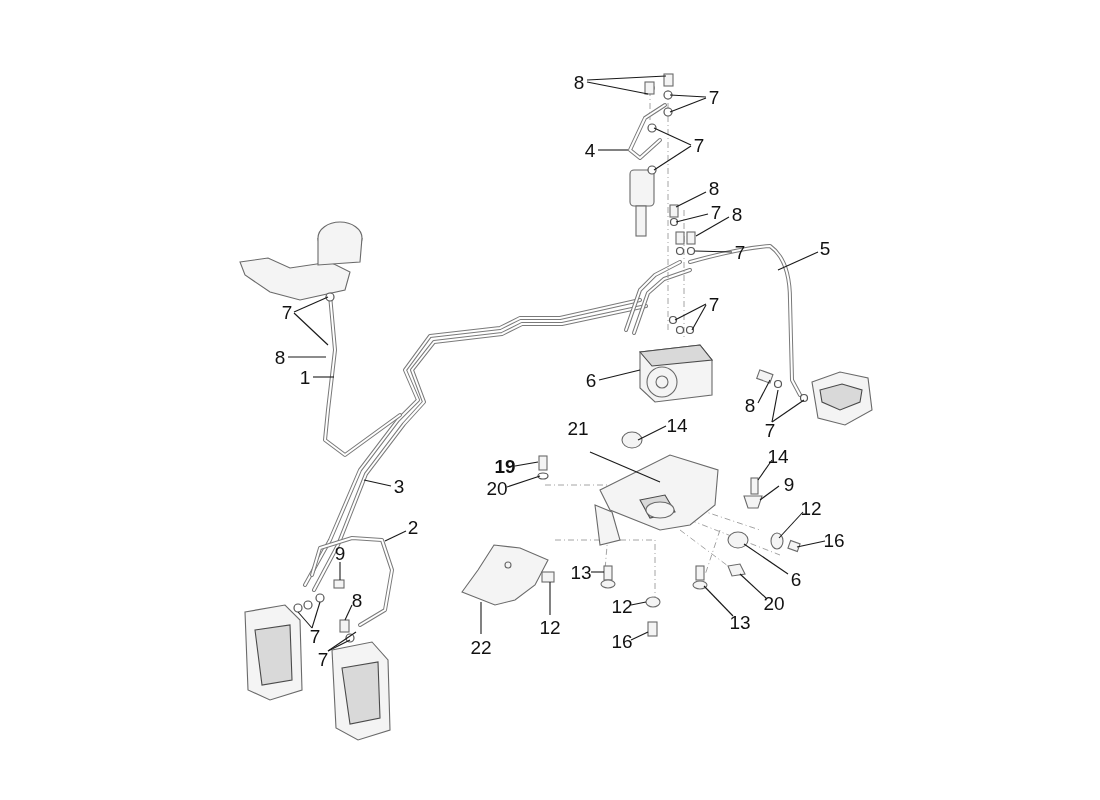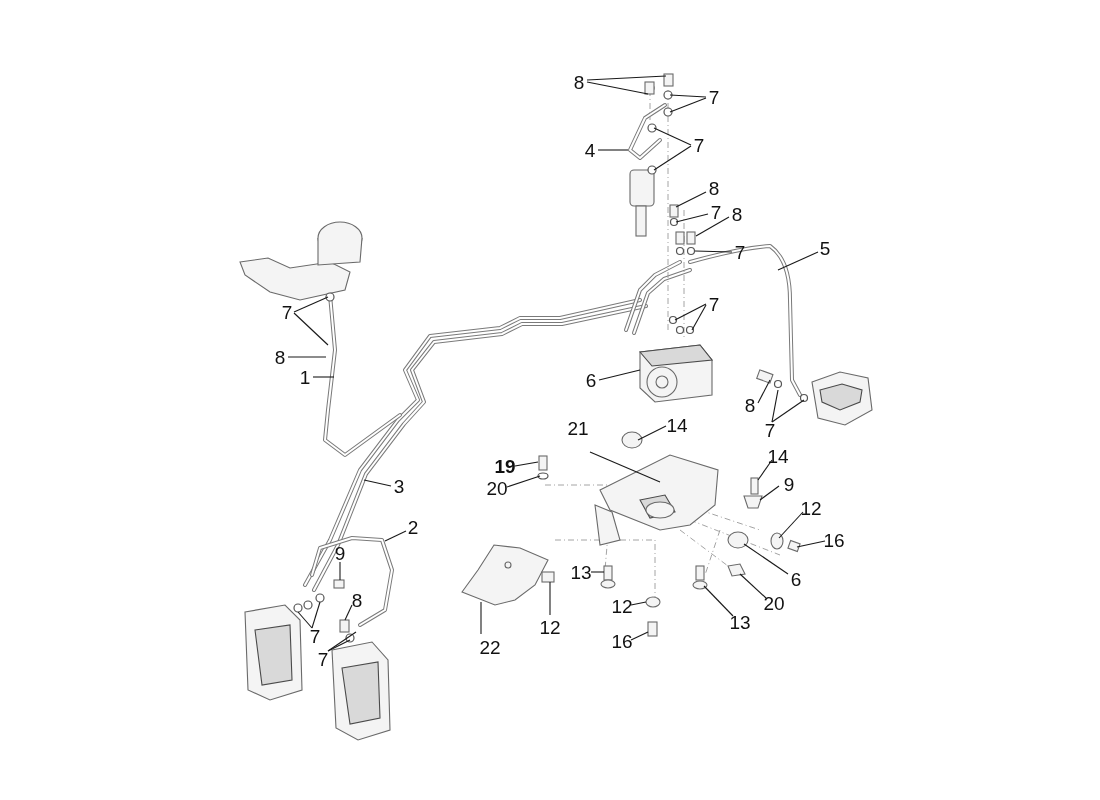--- a/index.html
+++ b/index.html
@@ -230,15 +230,15 @@
     <span class="callout" style="left: 340px; top: 553px;">9</span>
     <span class="callout" style="left: 581px; top: 572px;">13</span>
     <span class="callout" style="left: 796px; top: 579px;">6</span>
     <span class="callout" style="left: 357px; top: 600px;">8</span>
     <span class="callout" style="left: 774px; top: 603px;">20</span>
     <span class="callout" style="left: 622px; top: 606px;">12</span>
     <span class="callout" style="left: 550px; top: 627px;">12</span>
     <span class="callout" style="left: 740px; top: 622px;">13</span>
     <span class="callout" style="left: 315px; top: 636px;">7</span>
     <span class="callout" style="left: 323px; top: 659px;">7</span>
-    <span class="callout" style="left: 481px; top: 647px; margin-left: 9px;">22</span>
+    <span class="callout" style="left: 481px; top: 647px;">22</span>
     <span class="callout" style="left: 622px; top: 641px;">16</span>
   </div>
 
 </body></html>

